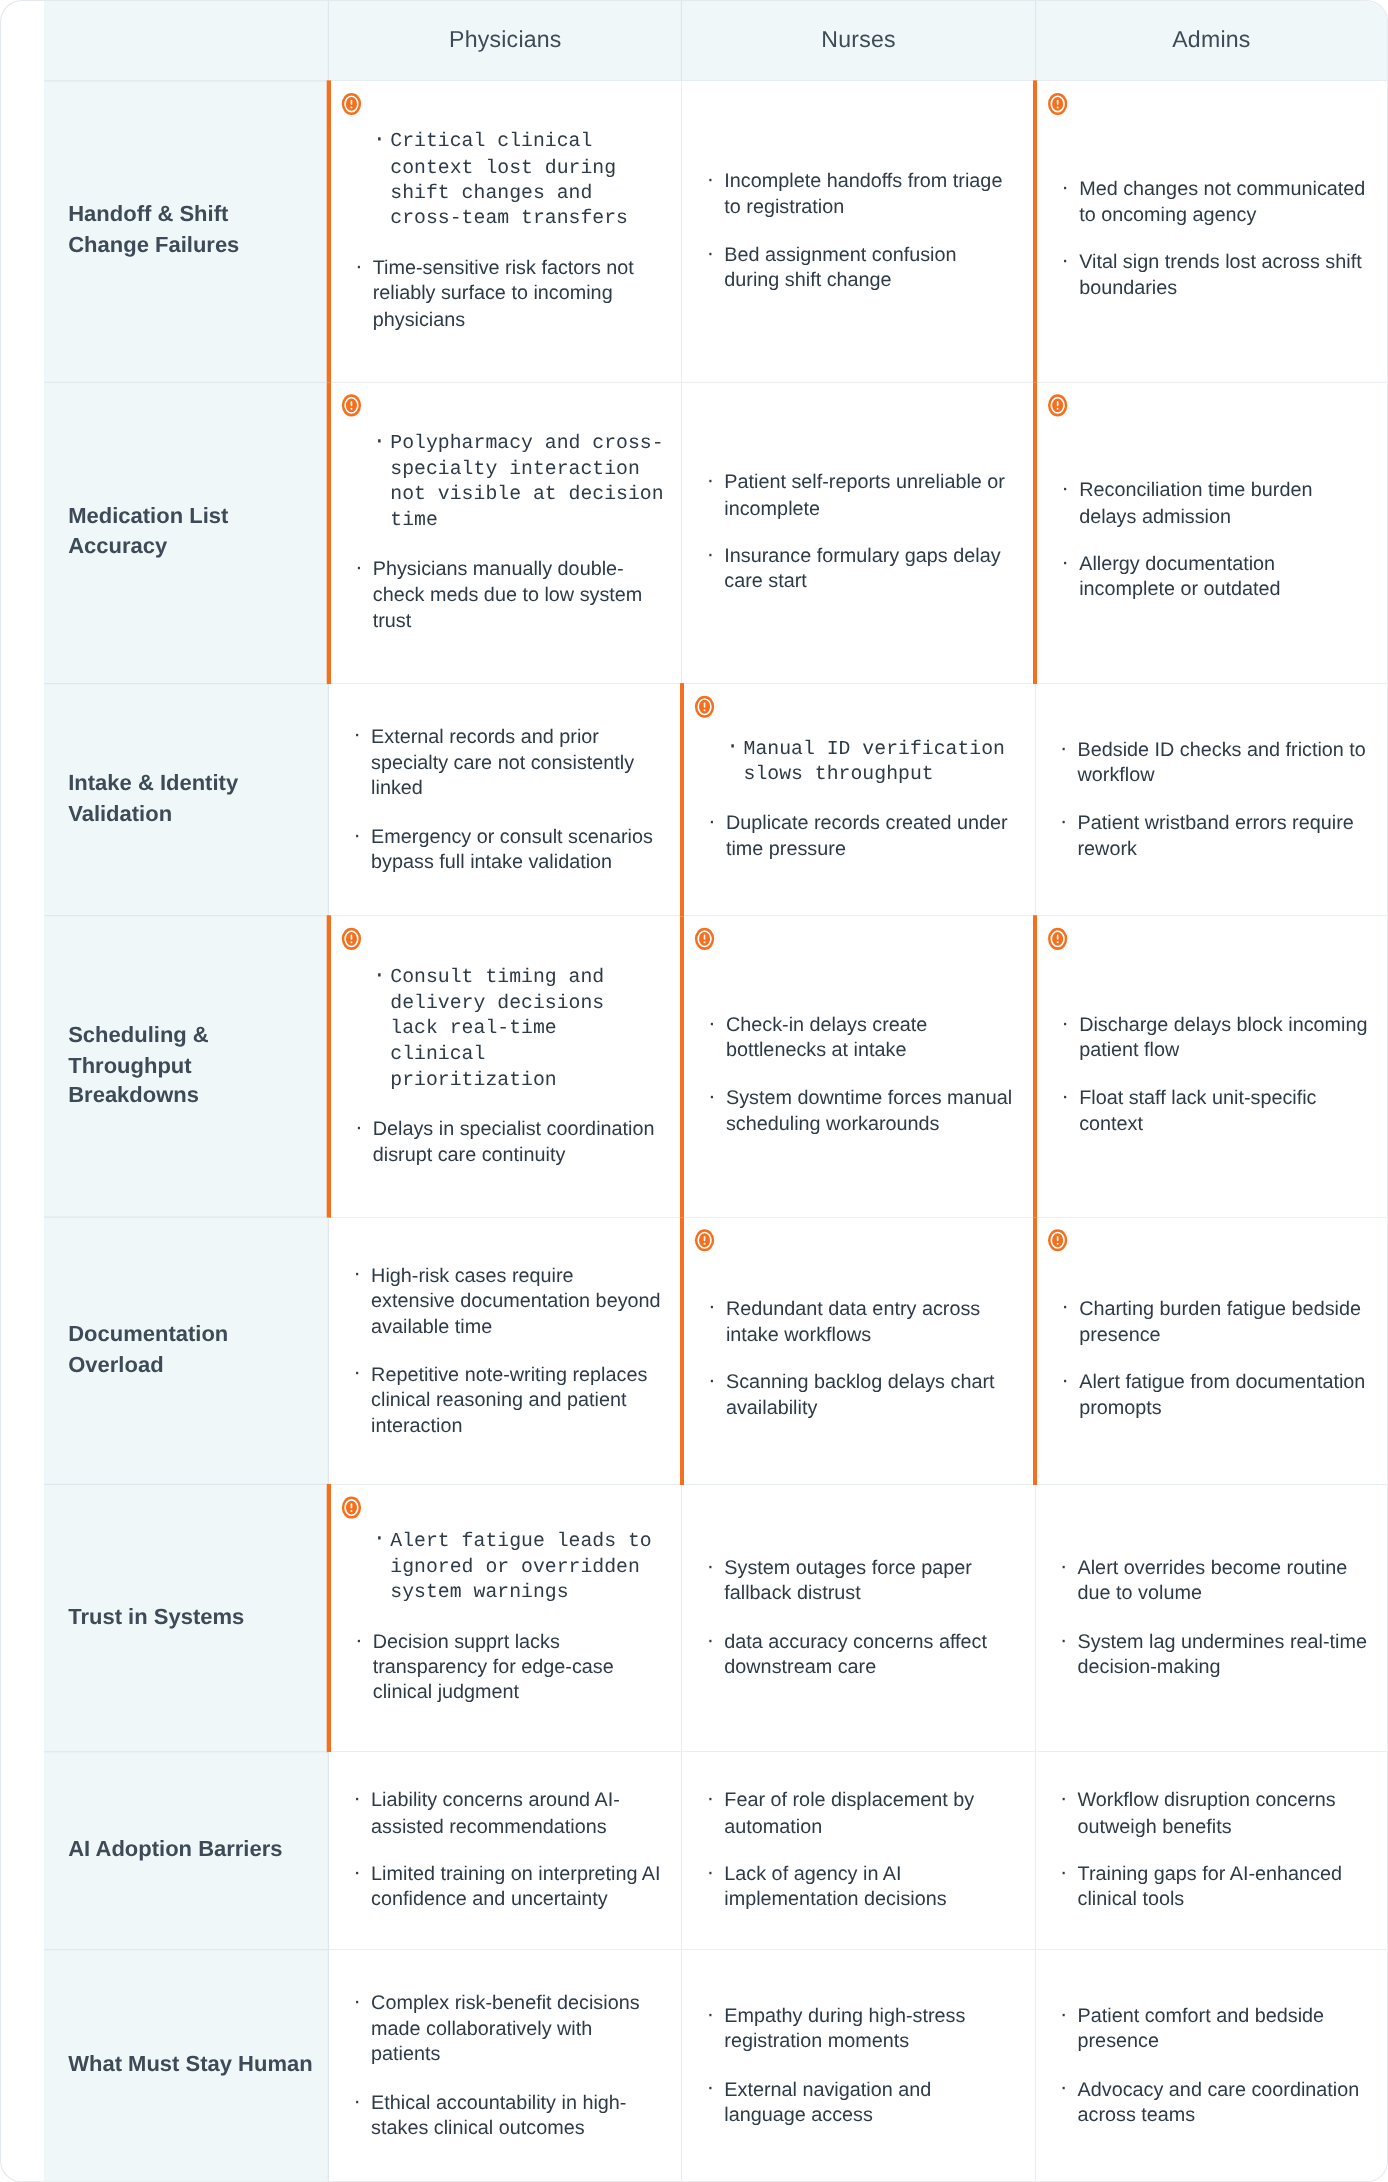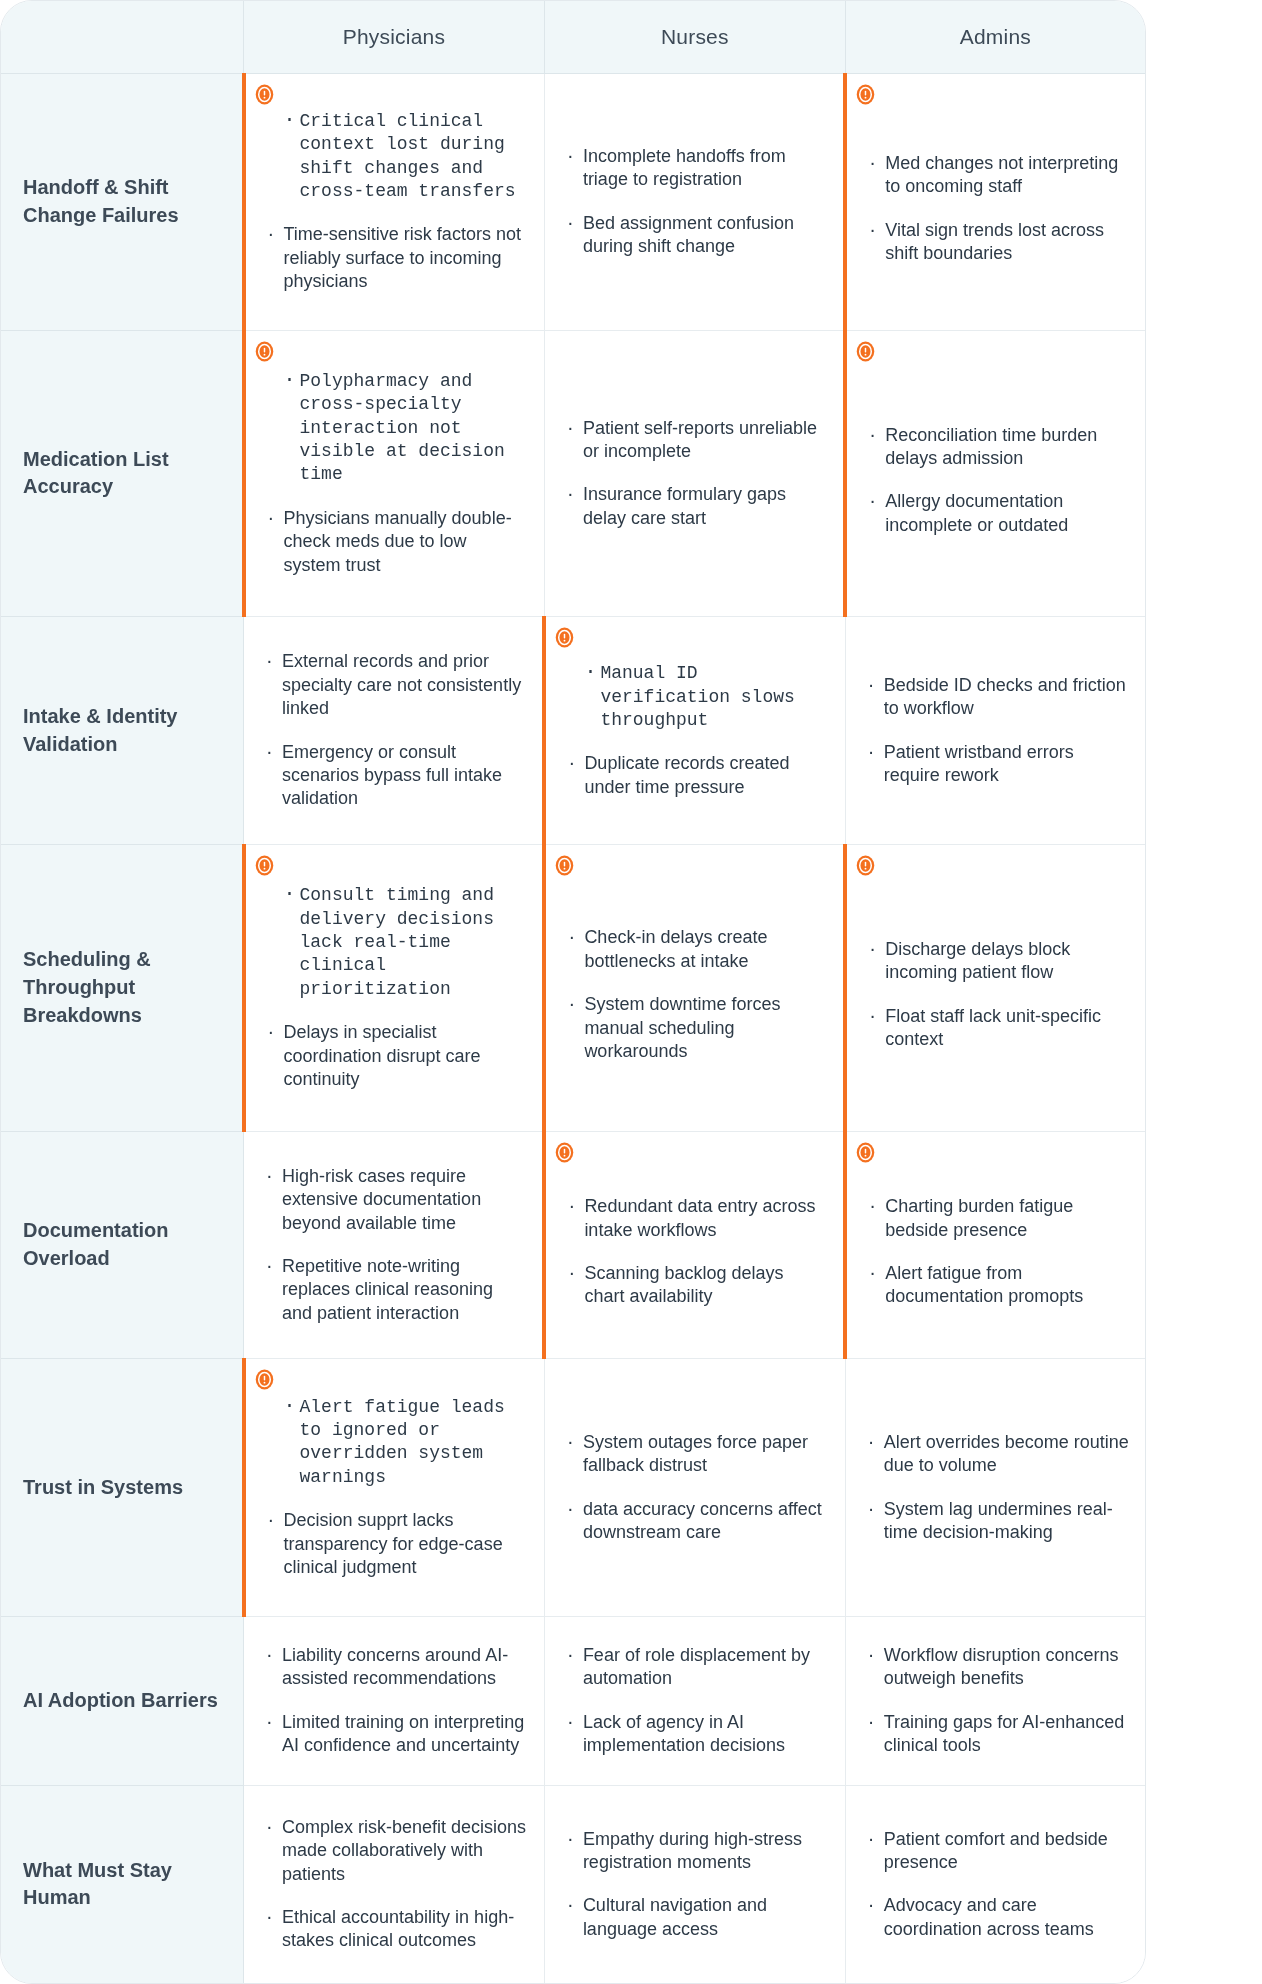--- a/index.html
+++ b/index.html
@@ -6,26 +6,27 @@
 
   html, body {
     width: 1262px;
     height: 1984px;
     background: #ffffff;
     font-family: "Liberation Sans", sans-serif;
   }
 
   #matrix-card {
     position: relative;
-    width: 1146px;
+    width: 1262px;
     height: 1984px;
     background: #ffffff;
-    border-radius: 32px;
+    border-radius: 20px;
     overflow: hidden;
     border: 1px solid #e3e9ed;
+    padding-left: 39px;
   }
 
   table.matrix {
     width: 100%;
     height: 100%;
     border-collapse: collapse;
     table-layout: fixed;
   }
 
   
@@ -158,21 +159,21 @@
             </ul>
           </td>
           <td class="cell hot badge-above">
             <span class="alert-badge"><svg viewBox="0 0 24 24" width="21" height="21" aria-hidden="true">
                 <ellipse cx="12" cy="12" rx="10" ry="11.5" fill="#f4701f"></ellipse>
                 <ellipse cx="12" cy="12" rx="6.6" ry="8" fill="none" stroke="#ffffff" stroke-width="1.7"></ellipse>
                 <rect x="11.15" y="7.6" width="1.7" height="5.4" rx=".85" fill="#ffffff"></rect>
                 <circle cx="12" cy="15.6" r="1.05" fill="#ffffff"></circle>
               </svg></span>
             <ul class="bullets">
-              <li>Med changes not interpreting to oncoming staff</li>
+              <li>Med changes not communicated to oncoming agency</li>
               <li> Vital sign trends lost across shift boundaries</li>
             </ul>
           </td>
         </tr>
         <tr>
           <td class="rowlabel">Medication List Accuracy</td>
           <td class="cell hot">
             <span class="alert-badge"><svg viewBox="0 0 24 24" width="21" height="21" aria-hidden="true">
                 <ellipse cx="12" cy="12" rx="10" ry="11.5" fill="#f4701f"></ellipse>
                 <ellipse cx="12" cy="12" rx="6.6" ry="8" fill="none" stroke="#ffffff" stroke-width="1.7"></ellipse>
@@ -354,21 +355,21 @@
           <td class="rowlabel">What Must Stay Human</td>
           <td class="cell">
             <ul class="bullets">
               <li>Complex risk-benefit decisions made collaboratively with patients</li>
               <li>Ethical accountability in high-stakes clinical outcomes</li>
             </ul>
           </td>
           <td class="cell">
             <ul class="bullets">
               <li>Empathy during high-stress registration moments</li>
-              <li>Cultural navigation and language access</li>
+              <li>External navigation and language access</li>
             </ul>
           </td>
           <td class="cell">
             <ul class="bullets">
               <li>Patient comfort and bedside presence</li>
               <li>Advocacy and care coordination across teams</li>
             </ul>
           </td>
         </tr>
       </tbody>

